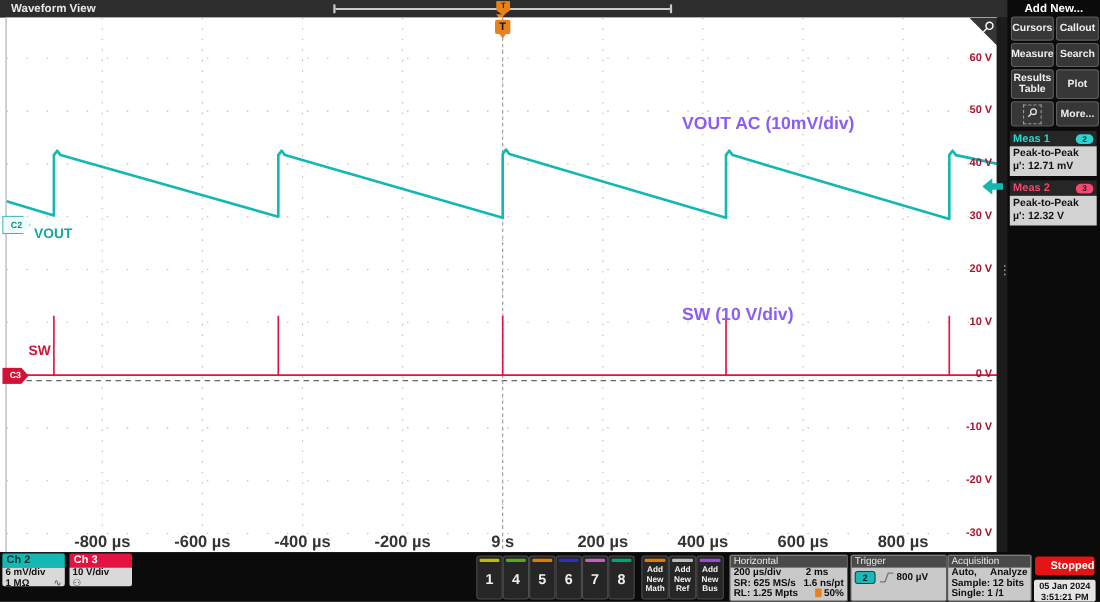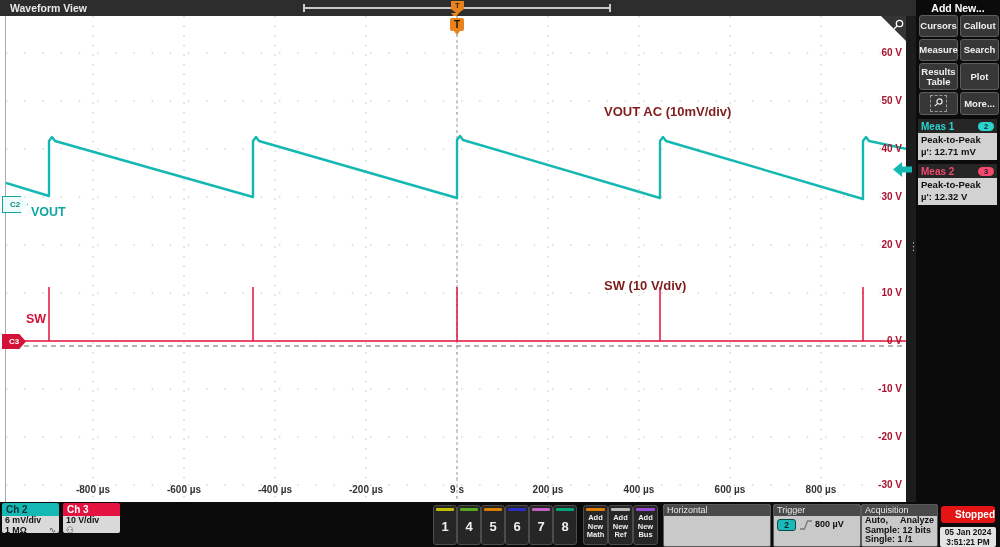--- a/index.html
+++ b/index.html
@@ -19,22 +19,22 @@
       font-weight:bold;text-align:center;line-height:10px;}
   #hpos-arrow{position:absolute;left:451px;top:13px;width:0;height:0;
       border-left:4px solid transparent;border-right:4px solid transparent;border-top:5px solid #e8821c;}
 
   
   #main-white{left:0;top:16px;width:906px;height:486px;background:#fff;}
   #plot{left:5px;top:16px;width:901px;height:486px;background:#fff;border-left:1px solid #aaa;}
   #wave-svg{position:absolute;left:0;top:0;}
   .ytick{position:absolute;right:5px;transform:translateY(-6px);color:#a81430;font-weight:bold;
          font-size:10px;}
-  .xtick{position:absolute;top:468px;transform:translateX(-50%);color:#333;font-weight:bold;font-size:10px;}
-  .annot{position:absolute;color:#7f1d1d;font-size:13px;font-weight:bold;}
+  .xtick{position:absolute;top:468px;transform:translateX(-50%);color:#333;font-weight:bold;font-size:15px;}
+  .annot{position:absolute;color:#8b5cf6;font-size:16px;font-weight:bold;margin-left:16px;}
   #annot-vout{left:598px;top:88px;}
   #annot-sw{left:598px;top:262px;}
   #lbl-vout{position:absolute;left:25px;top:189px;color:#11a5a1;font-size:12.5px;font-weight:bold;}
   #lbl-sw{position:absolute;left:20px;top:296px;color:#d41238;font-size:12.5px;font-weight:bold;}
   .chmark{position:absolute;left:-4px;width:24px;height:15px;font-size:8px;font-weight:bold;
           text-align:center;line-height:15px;clip-path:polygon(0 0,72% 0,100% 50%,72% 100%,0 100%);}
   #c2-marker{top:180px;background:#cdf3f2;color:#0b8a86;border:1px solid #11a5a1;background:#eefcfb;}
   #c3-marker{top:318px;background:#d41238;color:#fff;}
   #t-flag{position:absolute;left:444px;top:2px;width:14px;height:13px;background:#e8821c;border-radius:2px;
           color:#1c1000;font-weight:bold;font-size:10px;text-align:center;line-height:13px;}
@@ -274,20 +274,34 @@
         <span class="t">Add New Ref</span>
       </div>
       <div class="addbtn" style="left: 633px;">
         <span class="stripe" style="background:#9a4ad8"></span>
         <span class="t">Add New Bus</span>
       </div>
     </div>
 
   <div id="horizontal-panel" class="panel">
     <div class="ph">Horizontal</div>
+    <div class="pb">
+      <div class="prow">
+          <span>200 µs/div</span>
+          <span style="margin-right:14px;">2 ms</span>
+        </div>
+      <div class="prow">
+          <span>SR: 625 MS/s</span>
+          <span>1.6 ns/pt</span>
+        </div>
+      <div class="prow">
+          <span>RL: 1.25 Mpts</span>
+          <span><i class="tpos"></i><span>50%</span></span>
+        </div>
+    </div>
   </div>
 
   <div id="trigger-panel" class="panel">
     <div class="ph">Trigger</div>
     <div class="pb" style="padding-top:3px;">
       <span class="tsrc">2</span>
       <svg width="14" height="12" style="vertical-align:middle;">
         <path d="M1 10 H5.5 L8.5 2 H13" stroke="#777" fill="none" stroke-width="1.3"></path>
       </svg>
       <span>800 µV</span>

